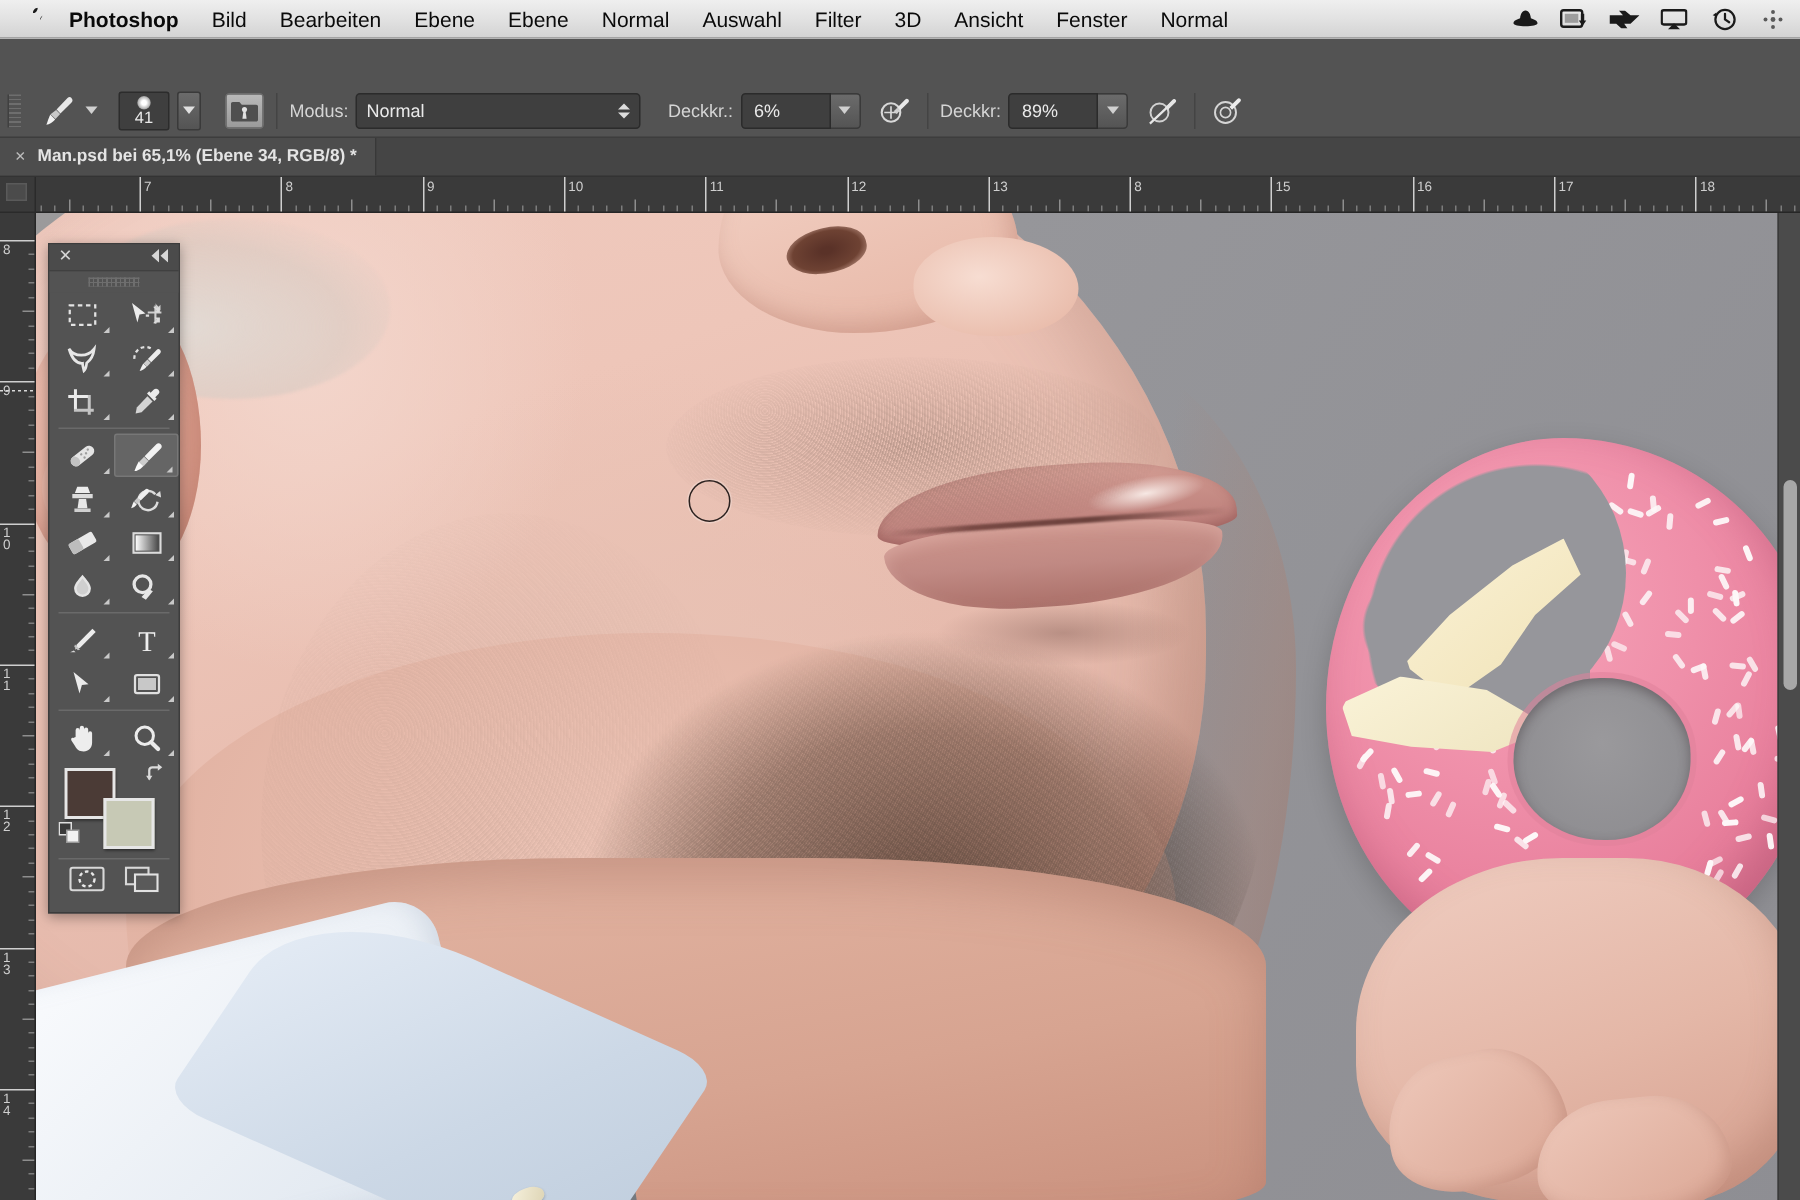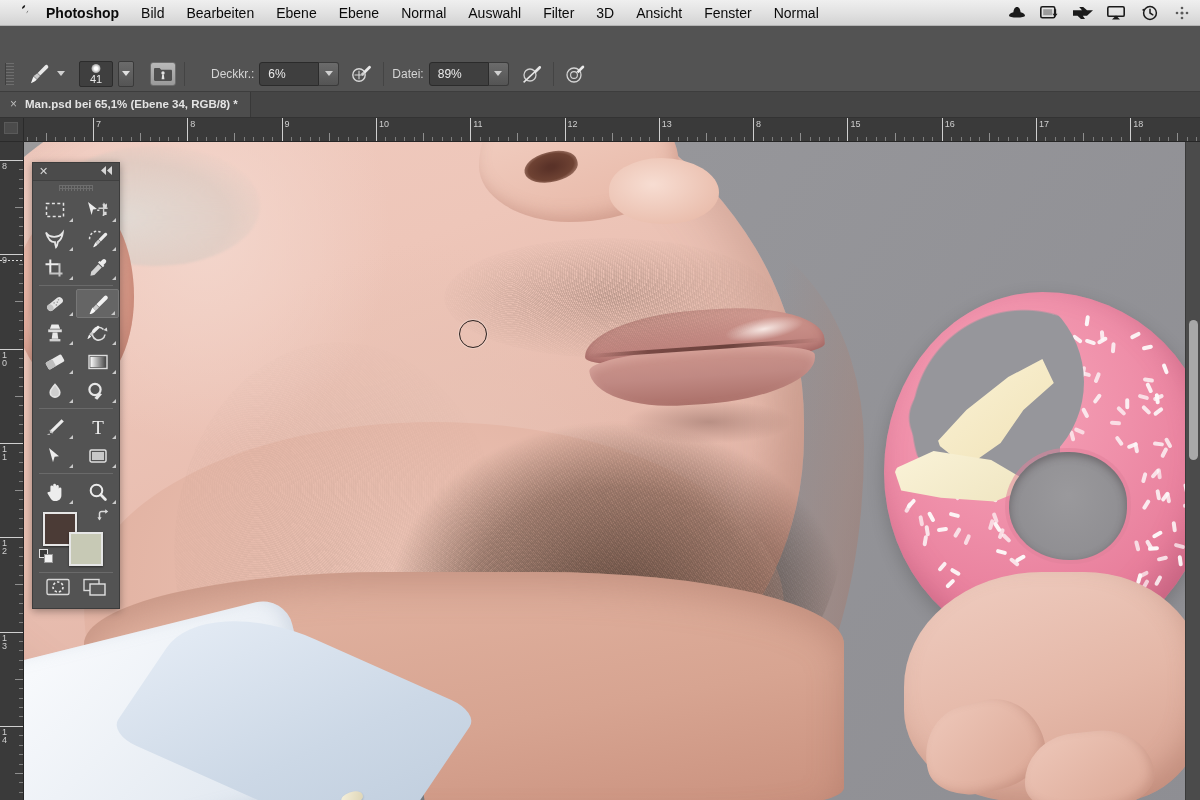--- a/index.html
+++ b/index.html
@@ -536,20 +536,30 @@
     <div class="preset-icon" style="margin-left:16px">
       <svg width="20" height="16" viewBox="0 0 20 16">
         <path fill="#4f4f4f" d="M1 3.2c0-.7.5-1.2 1.2-1.2h4.4l1.6 1.8h9.6c.7 0 1.2.5 1.2 1.2v8.8c0 .7-.5 1.2-1.2 1.2H2.2c-.7 0-1.2-.5-1.2-1.2z"></path>
         <circle cx="10" cy="7" r="1.7" fill="#e2e2e2"></circle>
         <path fill="#e2e2e2" d="M9.2 8.6h1.6l.6 4.6H8.6z"></path>
       </svg>
     </div>
 
     <div class="ob-sep"></div>
 
+    <div class="ob-group">
+      <span class="ob-label">Modus:</span>
+      <div class="select-box">
+        <span>Normal</span>
+        <span class="arrows">
+            <i class="ar-up"></i>
+            <i class="ar-down"></i>
+          </span>
+      </div>
+    </div>
 
     <div class="ob-group" style="margin-left:18px">
       <span class="ob-label">Deckkr.:</span>
       <div style="display:flex">
         <div class="num-box">
             <span>6%</span>
           </div>
         <div class="num-step">
             <span class="chev"></span>
           </div>
@@ -561,21 +571,21 @@
         <circle cx="8" cy="11" r="6.2" fill="none" stroke="#d8d8d8" stroke-width="1.4"></circle>
         <path d="M3.5 11h9M8 6.8v8.4" stroke="#d8d8d8" stroke-width="1.1"></path>
         <path fill="#e8e8e8" d="M19.4 2.2c-.6-.6-1.3-.5-1.9.1l-5.2 5.3 1.9 1.9 5.3-5.2c.6-.6.7-1.4-.1-2.1z"></path>
         <path fill="#cfcfcf" d="M12.2 7.8l1.9 1.9-2.4 2.3-1.9-1.9z"></path>
       </svg>
     </div>
 
     <div class="ob-sep"></div>
 
     <div class="ob-group">
-      <span class="ob-label">Datei:</span>
+      <span class="ob-label">Deckkr:</span>
       <div style="display:flex">
         <div class="num-box">
             <span>89%</span>
           </div>
         <div class="num-step">
             <span class="chev"></span>
           </div>
       </div>
     </div>
 

